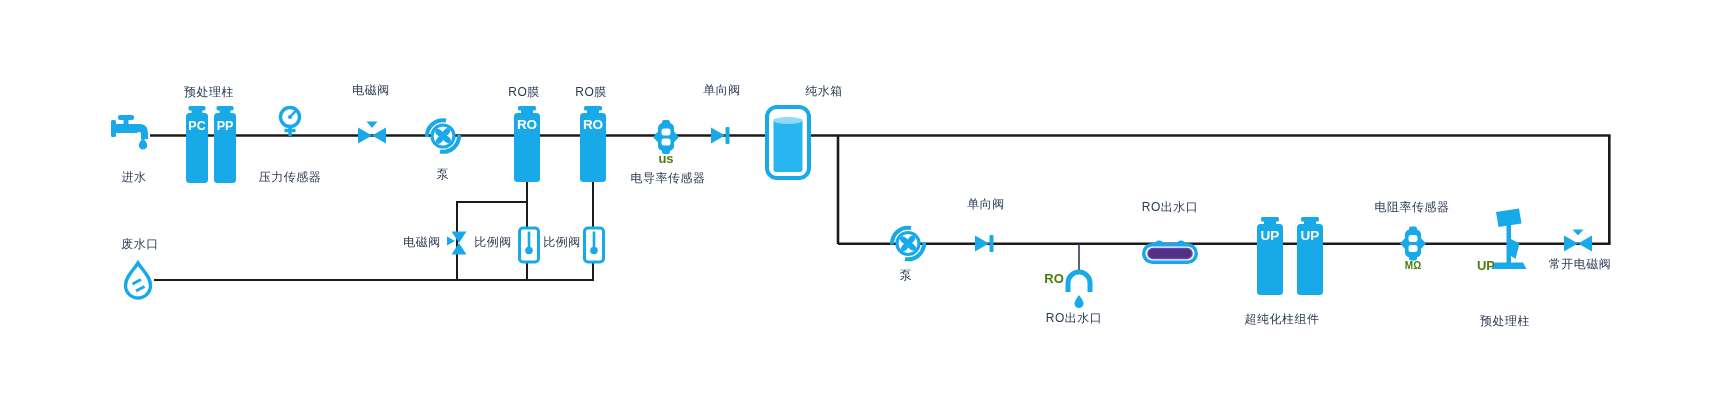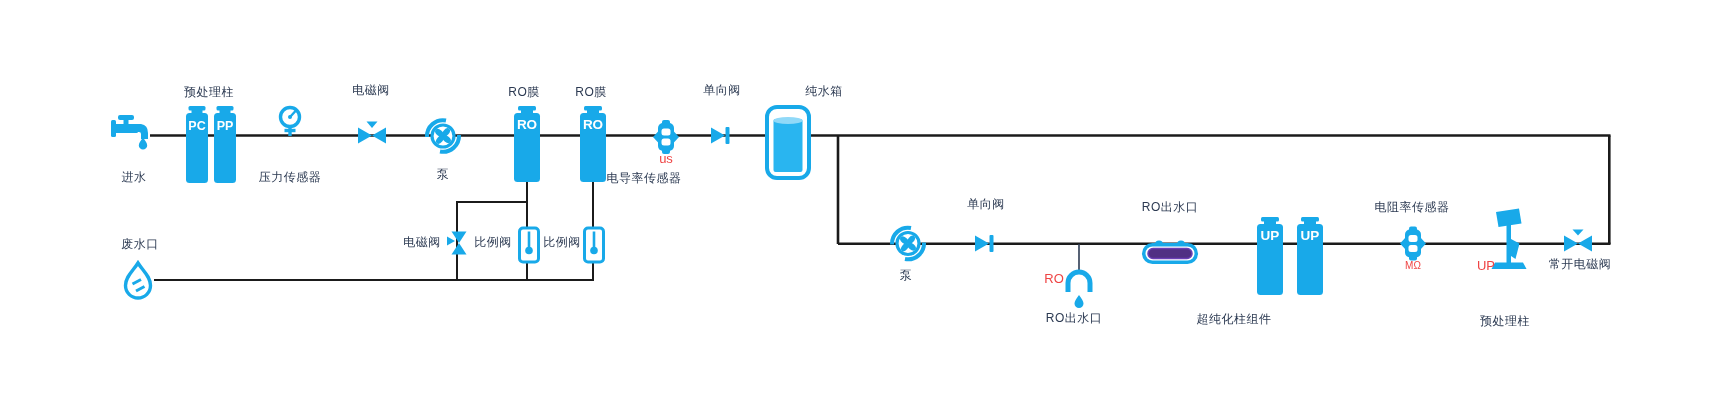--- a/index.html
+++ b/index.html
@@ -2,21 +2,21 @@
 <html><head>
 <meta charset="utf-8">
 <style>
   html,body{margin:0;padding:0;background:#ffffff;}
   #canvas{position:relative;width:1729px;height:400px;background:#ffffff;overflow:hidden;
           font-family:"Liberation Sans","DejaVu Sans",sans-serif;}
   #schematic{position:absolute;left:0;top:0;}
   .lbl{position:absolute;transform:translateX(-50%);white-space:nowrap;
        font-size:12px;color:#2C3A52;letter-spacing:0.5px;}
   .tag{position:absolute;transform:translateX(-50%);white-space:nowrap;
-       font-size:13px;font-weight:normal;color:#ef4444;}
+       font-size:13px;font-weight:bold;color:#4d7c0f;}
   .tag-lg{font-size:10px;}
 </style>
 </head>
 <body>
 
 <div id="canvas">
 
 <svg id="schematic" width="1729" height="400" viewBox="0 0 1729 400">
 
   <g stroke="#1B1B1B" fill="none">
@@ -203,32 +203,32 @@
 </svg>
 
 <span class="lbl" style="left:134px;top:169px">进水</span>
 <span class="lbl" style="left:209px;top:84px">预处理柱</span>
 <span class="lbl" style="left:290px;top:169px">压力传感器</span>
 <span class="lbl" style="left:371px;top:82px">电磁阀</span>
 <span class="lbl" style="left:443px;top:166px">泵</span>
 <span class="lbl" style="left:524px;top:84px">RO膜</span>
 <span class="lbl" style="left:591px;top:84px">RO膜</span>
 <span class="tag" style="left:666px;top:151px">us</span>
-<span class="lbl" style="left:644px;top:170px">电导率传感器</span>
+<span class="lbl" style="left:668px;top:170px">电导率传感器</span>
 <span class="lbl" style="left:722px;top:82px">单向阀</span>
 <span class="lbl" style="left:824px;top:83px">纯水箱</span>
 <span class="lbl" style="left:140px;top:236px">废水口</span>
 <span class="lbl" style="left:422px;top:234px">电磁阀</span>
 <span class="lbl" style="left:493px;top:234px">比例阀</span>
 <span class="lbl" style="left:562px;top:234px">比例阀</span>
 <span class="lbl" style="left:906px;top:267px">泵</span>
 <span class="lbl" style="left:986px;top:196px">单向阀</span>
 <span class="tag" style="left:1054px;top:271px">RO</span>
 <span class="lbl" style="left:1074px;top:310px">RO出水口</span>
 <span class="lbl" style="left:1170px;top:199px">RO出水口</span>
-<span class="lbl" style="left:1234px;top:311px">超纯化柱组件</span>
+<span class="lbl" style="left:1282px;top:311px">超纯化柱组件</span>
 <span class="lbl" style="left:1412px;top:199px">电阻率传感器</span>
 <span class="tag tag-lg" style="left:1413px;top:260px">MΩ</span>
 <span class="tag" style="left:1486px;top:258px">UP</span>
 <span class="lbl" style="left:1505px;top:313px">预处理柱</span>
 <span class="lbl" style="left:1580px;top:256px">常开电磁阀</span>
 
 </div>
 
 </body></html>

